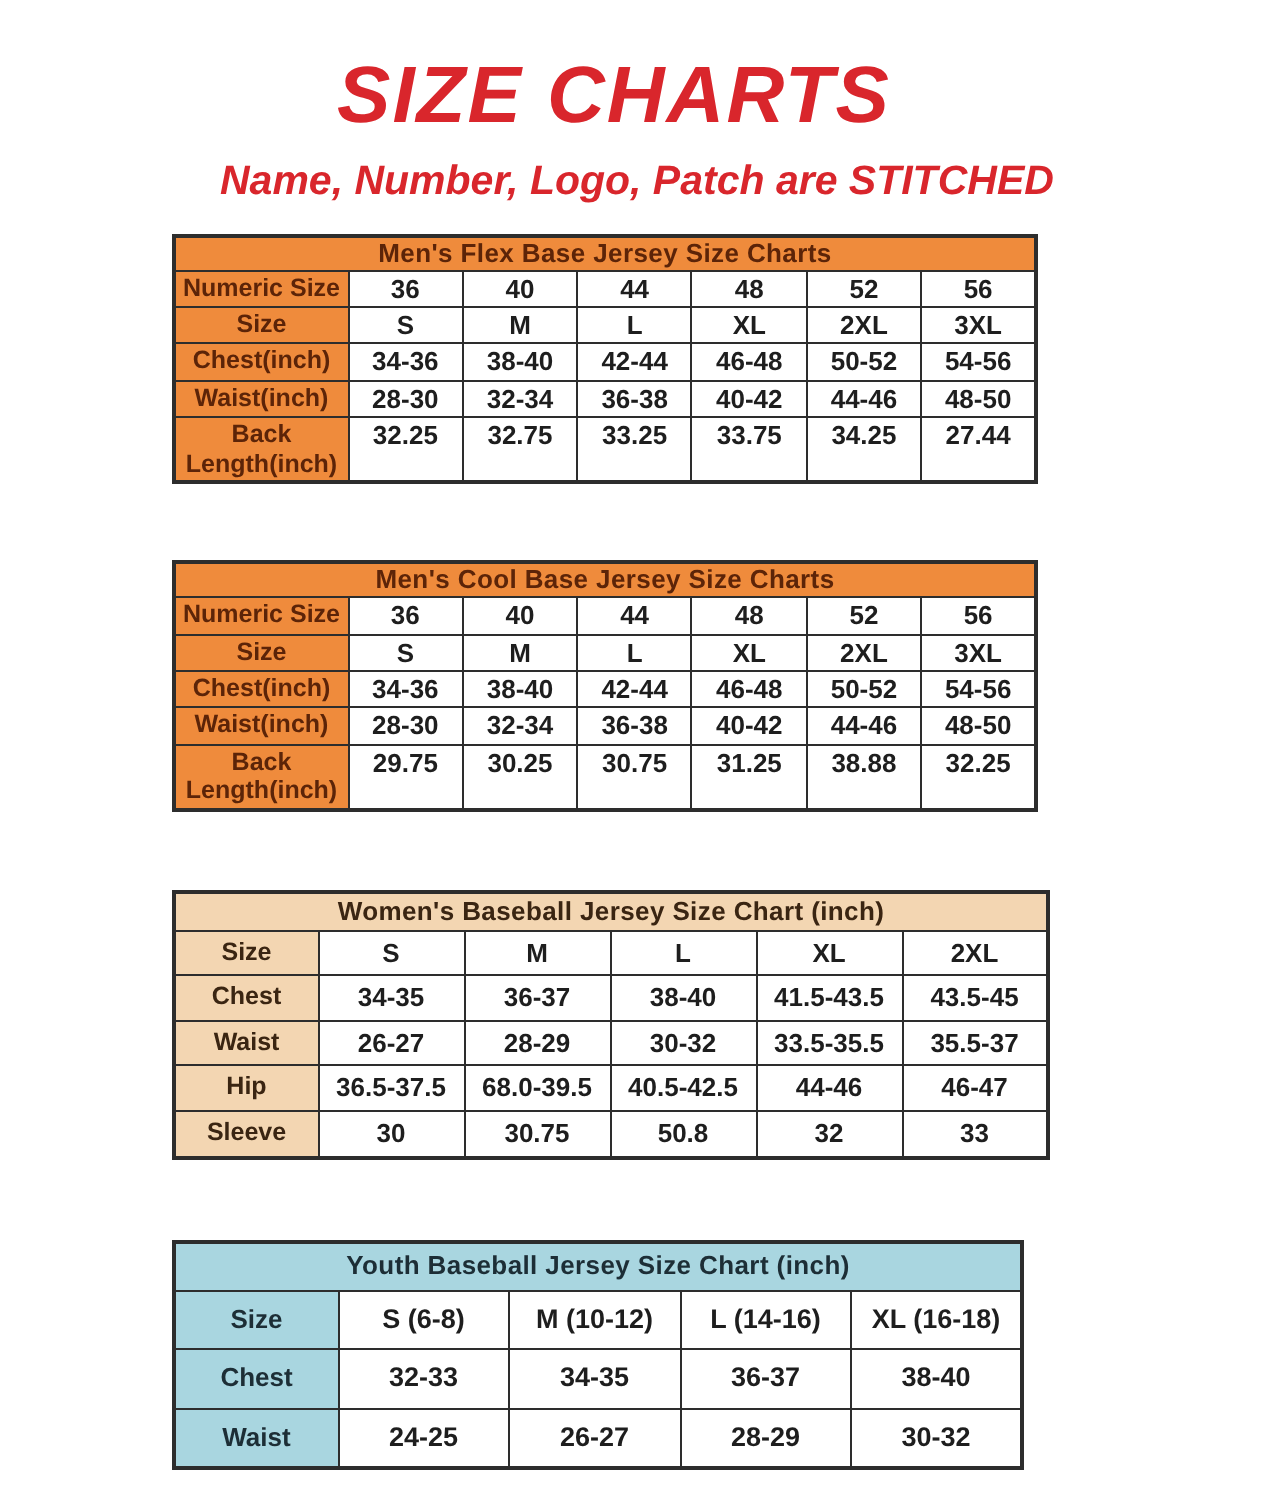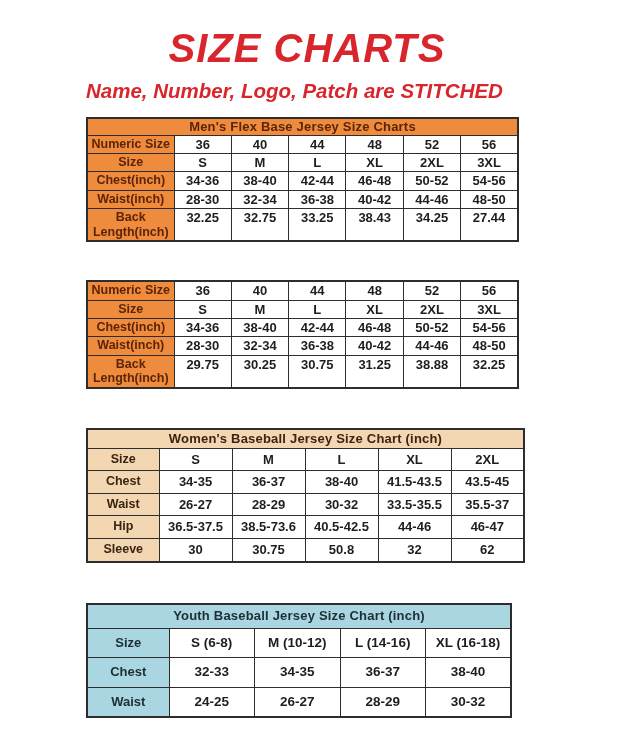--- a/index.html
+++ b/index.html
@@ -26,20 +26,21 @@
     color: var(--red, #d9262c);
     line-height: 1.1;
   }
   .subtitle {
     margin-top: 9px;
     font-size: 20.5px;
     font-weight: bold;
     font-style: italic;
     color: var(--red, #d9262c);
     line-height: 1.15;
+    margin-left: 24px;
   }
   .table-wrap { margin-top: 14px; }
   .gap-a { height: 24px; }
   .gap-b { height: 25px; }
   .gap-c { height: 26px; }
 
   table.size-table {
     border-collapse: collapse;
     table-layout: fixed;
     border: 2px solid #2d2d2d;
@@ -146,40 +147,43 @@
               <td class="val">36-38</td>
               <td class="val">40-42</td>
               <td class="val">44-46</td>
               <td class="val">48-50</td>
             </tr>
             <tr>
               <th class="rowlabel">Back Length(inch)</th>
               <td class="val">32.25</td>
               <td class="val">32.75</td>
               <td class="val">33.25</td>
-              <td class="val">38.43</td>
+              <td class="val">33.75</td>
               <td class="val">34.25</td>
               <td class="val">27.44</td>
             </tr>
           </tbody>
         </table>
       </div>
     <div class="gap-a"></div>
     <div class="table-wrap">
         <table class="size-table tbl-1" style="--band-bg: #ef8b3c; --band-fg: #5c2408;">
           <colgroup>
             <col class="col-label">
             <col class="col-data">
             <col class="col-data">
             <col class="col-data">
             <col class="col-data">
             <col class="col-data">
             <col class="col-data">
           </colgroup>
           <tbody>
+            <tr class="band-row">
+              <td colspan="7">Men's Cool Base Jersey Size Charts</td>
+            </tr>
             <tr>
               <th class="rowlabel">Numeric Size</th>
               <td class="val">36</td>
               <td class="val">40</td>
               <td class="val">44</td>
               <td class="val">48</td>
               <td class="val">52</td>
               <td class="val">56</td>
             </tr>
             <tr>
@@ -256,32 +260,32 @@
               <th class="rowlabel">Waist</th>
               <td class="val">26-27</td>
               <td class="val">28-29</td>
               <td class="val">30-32</td>
               <td class="val">33.5-35.5</td>
               <td class="val">35.5-37</td>
             </tr>
             <tr>
               <th class="rowlabel">Hip</th>
               <td class="val">36.5-37.5</td>
-              <td class="val">38.5-73.6</td>
+              <td class="val">68.0-39.5</td>
               <td class="val">40.5-42.5</td>
               <td class="val">44-46</td>
               <td class="val">46-47</td>
             </tr>
             <tr>
               <th class="rowlabel">Sleeve</th>
               <td class="val">30</td>
               <td class="val">30.75</td>
               <td class="val">50.8</td>
               <td class="val">32</td>
-              <td class="val">62</td>
+              <td class="val">33</td>
             </tr>
           </tbody>
         </table>
       </div>
     <div class="gap-c"></div>
     <div class="table-wrap">
         <table class="size-table tbl-3" style="--band-bg: #a9d6e0; --band-fg: #1d2e36;">
           <colgroup>
             <col class="col-label">
             <col class="col-data">

